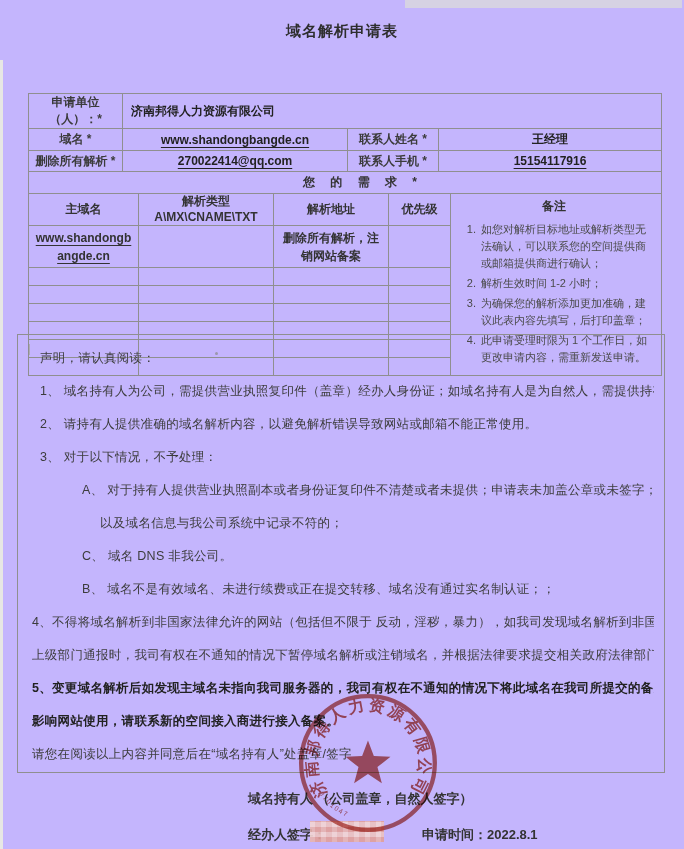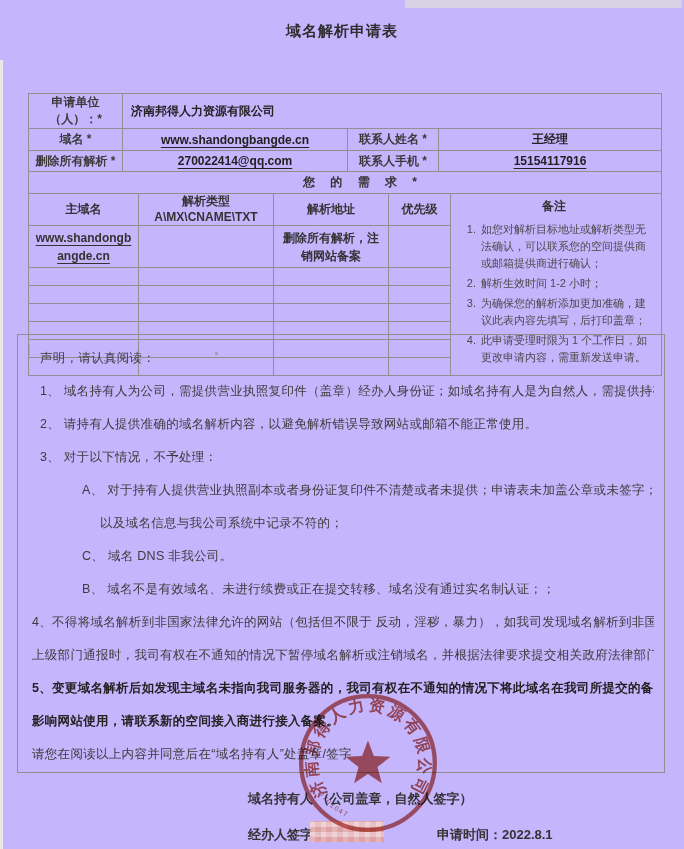--- a/index.html
+++ b/index.html
@@ -55,21 +55,21 @@
     overflow:hidden;color:#3c3c3c;letter-spacing:0.3px;
   }
   .ind-a{padding-left:10px;}
   .ind-0{padding-left:2px;}
   .ind-sub{padding-left:52px;}
   .ind-sub2{padding-left:70px;}
   .bold{font-weight:700;color:#222;}
 
   .holder-line{position:absolute;left:248px;top:790px;font-size:13px;font-weight:600;color:#333;}
   .operator-line{position:absolute;left:248px;top:826px;font-size:13px;font-weight:600;color:#333;}
-  .time-line{position:absolute;left:437px;top:826px;font-size:13px;font-weight:600;color:#333;}
+  .time-line{position:absolute;left:422px;top:826px;font-size:13px;font-weight:600;color:#333;}
 
   .blur-patch{
     position:absolute;left:310px;top:821px;width:74px;height:21px;
     background:
       repeating-linear-gradient(0deg, rgba(222,150,145,.45) 0 5px, rgba(246,222,220,.5) 5px 10px),
       repeating-linear-gradient(90deg, #f0cdc9 0 5px, #e4a8a2 5px 11px);
     opacity:.9;
   }
 
   .seal{

